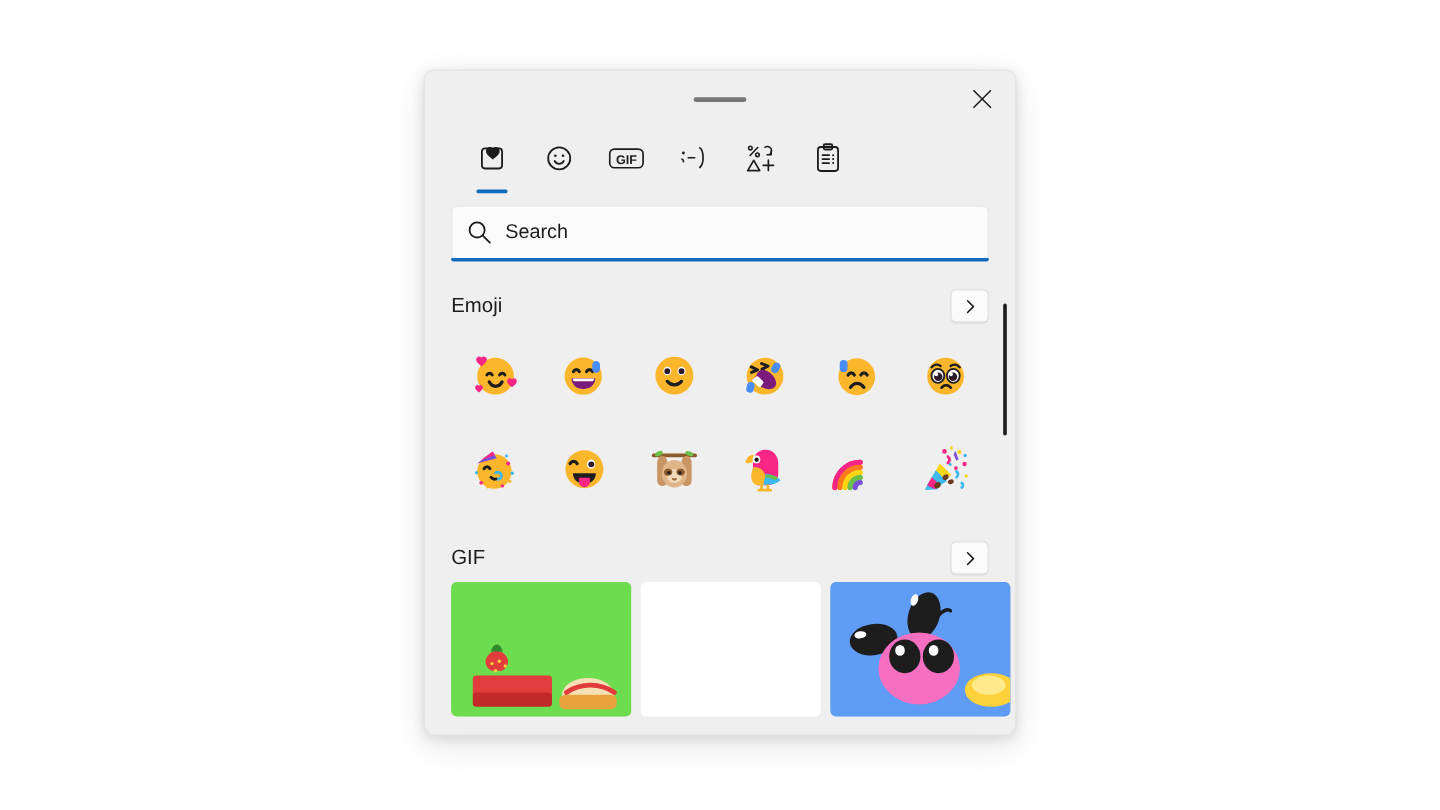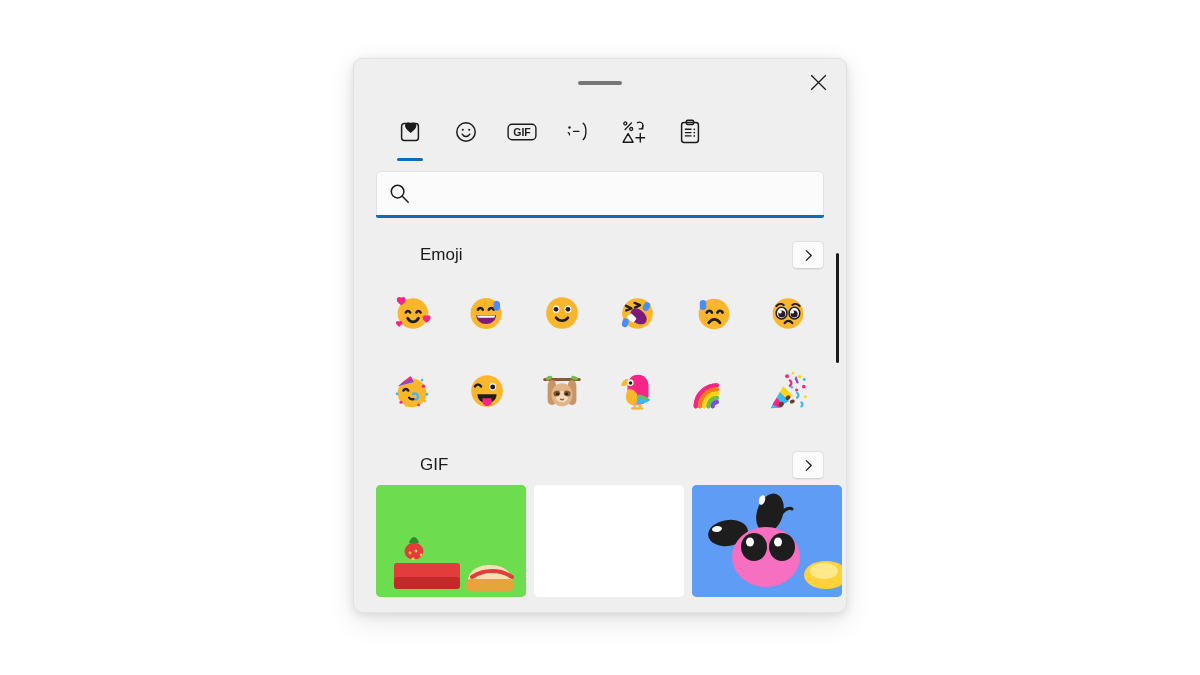--- a/index.html
+++ b/index.html
@@ -163,21 +163,20 @@
     align-items: center;
     justify-content: space-between;
     padding: 14px 22px 6px 22px;
     height: 44px;
     box-sizing: border-box;
   }
   .section-title {
     font-size: 17px;
     color: #1b1b1b;
     font-family: "Liberation Sans", sans-serif;
-    margin-left: 44px;
   }
   .chevron-btn {
     width: 32px;
     height: 28px;
     background: #fbfbfb;
     border: 1px solid #e0e0e0;
     border-bottom-color: #d2d2d2;
     border-radius: 5px;
     display: flex;
     align-items: center;
@@ -341,20 +340,21 @@
 
     </div>
 
     <div class="search-wrap">
       <span class="search-icon">
         <svg width="21" height="21" viewBox="0 0 21 21">
           <circle cx="8.6" cy="8.6" r="6.3" fill="none" stroke="#1b1b1b" stroke-width="1.5"></circle>
           <path d="M13.3 13.3 19.2 19.2" stroke="#1b1b1b" stroke-width="1.5" stroke-linecap="round"></path>
         </svg>
       </span>
+      <input class="search-input" type="text" placeholder="Search" style="">
       <span class="search-underline"></span>
     </div>
 
     <div class="scroll-area">
 
       <div class="section-head">
         <span class="section-title">Emoji</span>
         <button class="chevron-btn">
           <svg width="13" height="13" viewBox="0 0 13 13">
             <path d="M4.3 1.6 9.2 6.5 4.3 11.4" fill="none" stroke="#1b1b1b" stroke-width="1.3" stroke-linecap="round" stroke-linejoin="round"></path>

